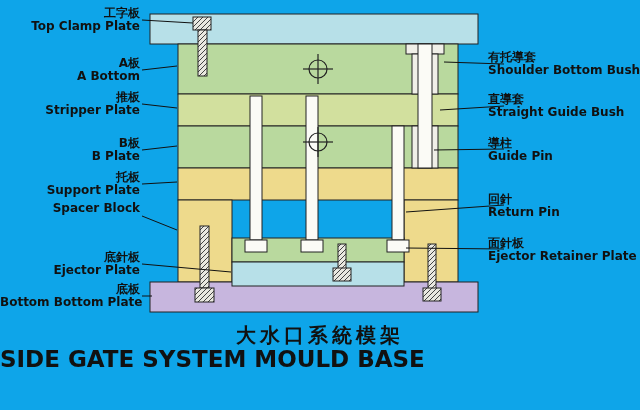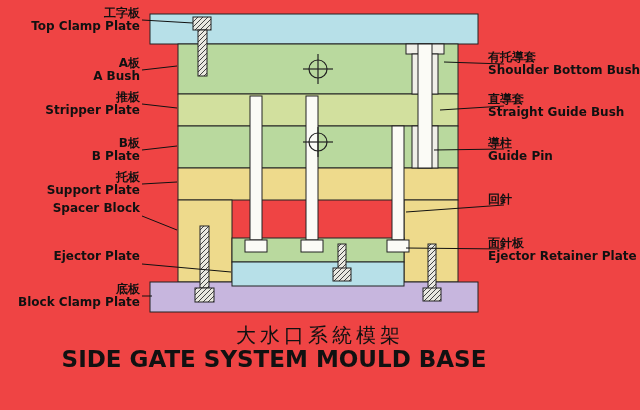--- a/index.html
+++ b/index.html
@@ -1,28 +1,28 @@
 <!DOCTYPE html>
 <html><head>
 <meta charset="utf-8">
 <style>
   html,body{margin:0;padding:0;background:#fff;}
   .canvas{
-    position:relative;width:640px;height:410px;background:#ef4444;
+    position:relative;width:640px;height:410px;background:#0ea5e9;
     font-family:"DejaVu Sans","Liberation Sans",sans-serif;overflow:hidden;
   }
   .diagram-svg{position:absolute;left:0;top:0;}
   .label{position:absolute;font-weight:bold;color:#111;}
   .label.left{left:0;width:140px;text-align:right;}
   .label.right{left:488px;width:132px;text-align:left;}
   .zh{font-size:12px;line-height:14px;white-space:nowrap;}
   .en{font-size:12px;line-height:13px;white-space:nowrap;}
   .title-zh{position:absolute;top:322px;left:0;width:640px;text-align:center;
-    font-size:20px;font-weight:normal;letter-spacing:4px;color:#111;}
-  .title-en{position:absolute;top:346px;left:0;width:548px;text-align:center;
+    font-size:20px;font-weight:bold;letter-spacing:4px;color:#111;}
+  .title-en{position:absolute;top:346px;left:0;width:548px;
     font-size:23px;font-weight:bold;color:#111;}
 </style>
 </head>
 <body>
 
 <div class="canvas">
 
   <svg class="diagram-svg" width="640" height="410" viewBox="0 0 640 410">
     <defs>
       <pattern id="hatch" width="5" height="5" patternUnits="userSpaceOnUse">
@@ -106,59 +106,61 @@
       <line x1="504" y1="249" x2="406" y2="248"></line>
     </g>
   </svg>
 
   <div class="label left" style="top:6px">
     <div class="zh">工字板</div>
     <div class="en">Top Clamp Plate</div>
   </div>
   <div class="label left" style="top:56px">
     <div class="zh">A板</div>
-    <div class="en">A Bush</div>
+    <div class="en">A Bottom</div>
   </div>
   <div class="label left" style="top:90px">
     <div class="zh">推板</div>
     <div class="en">Stripper Plate</div>
   </div>
   <div class="label left" style="top:136px">
     <div class="zh">B板</div>
     <div class="en">B Plate</div>
   </div>
   <div class="label left" style="top:170px">
     <div class="zh">托板</div>
     <div class="en">Support Plate</div>
   </div>
   <div class="label left" style="top:202px">
     <div class="en">Spacer Block</div>
   </div>
   <div class="label left" style="top:250px">
+    <div class="zh">底針板</div>
     <div class="en">Ejector Plate</div>
   </div>
   <div class="label left" style="top:282px">
     <div class="zh">底板</div>
-    <div class="en">Block Clamp Plate</div>
+    <div class="en">Bottom Bottom Plate</div>
   </div>
 
   <div class="label right" style="top:50px">
     <div class="zh">有托導套</div>
     <div class="en">Shoulder Bottom Bush</div>
   </div>
   <div class="label right" style="top:92px">
     <div class="zh">直導套</div>
     <div class="en">Straight Guide Bush</div>
   </div>
   <div class="label right" style="top:136px">
     <div class="zh">導柱</div>
     <div class="en">Guide Pin</div>
   </div>
   <div class="label right" style="top:192px">
     <div class="zh">回針</div>
+    <div class="en">Return Pin</div>
   </div>
   <div class="label right" style="top:236px">
     <div class="zh">面針板</div>
     <div class="en">Ejector Retainer Plate</div>
   </div>
 
   <div class="title-zh">大水口系統模架</div>
   <div class="title-en">SIDE GATE SYSTEM MOULD BASE</div>
 
 </div>

